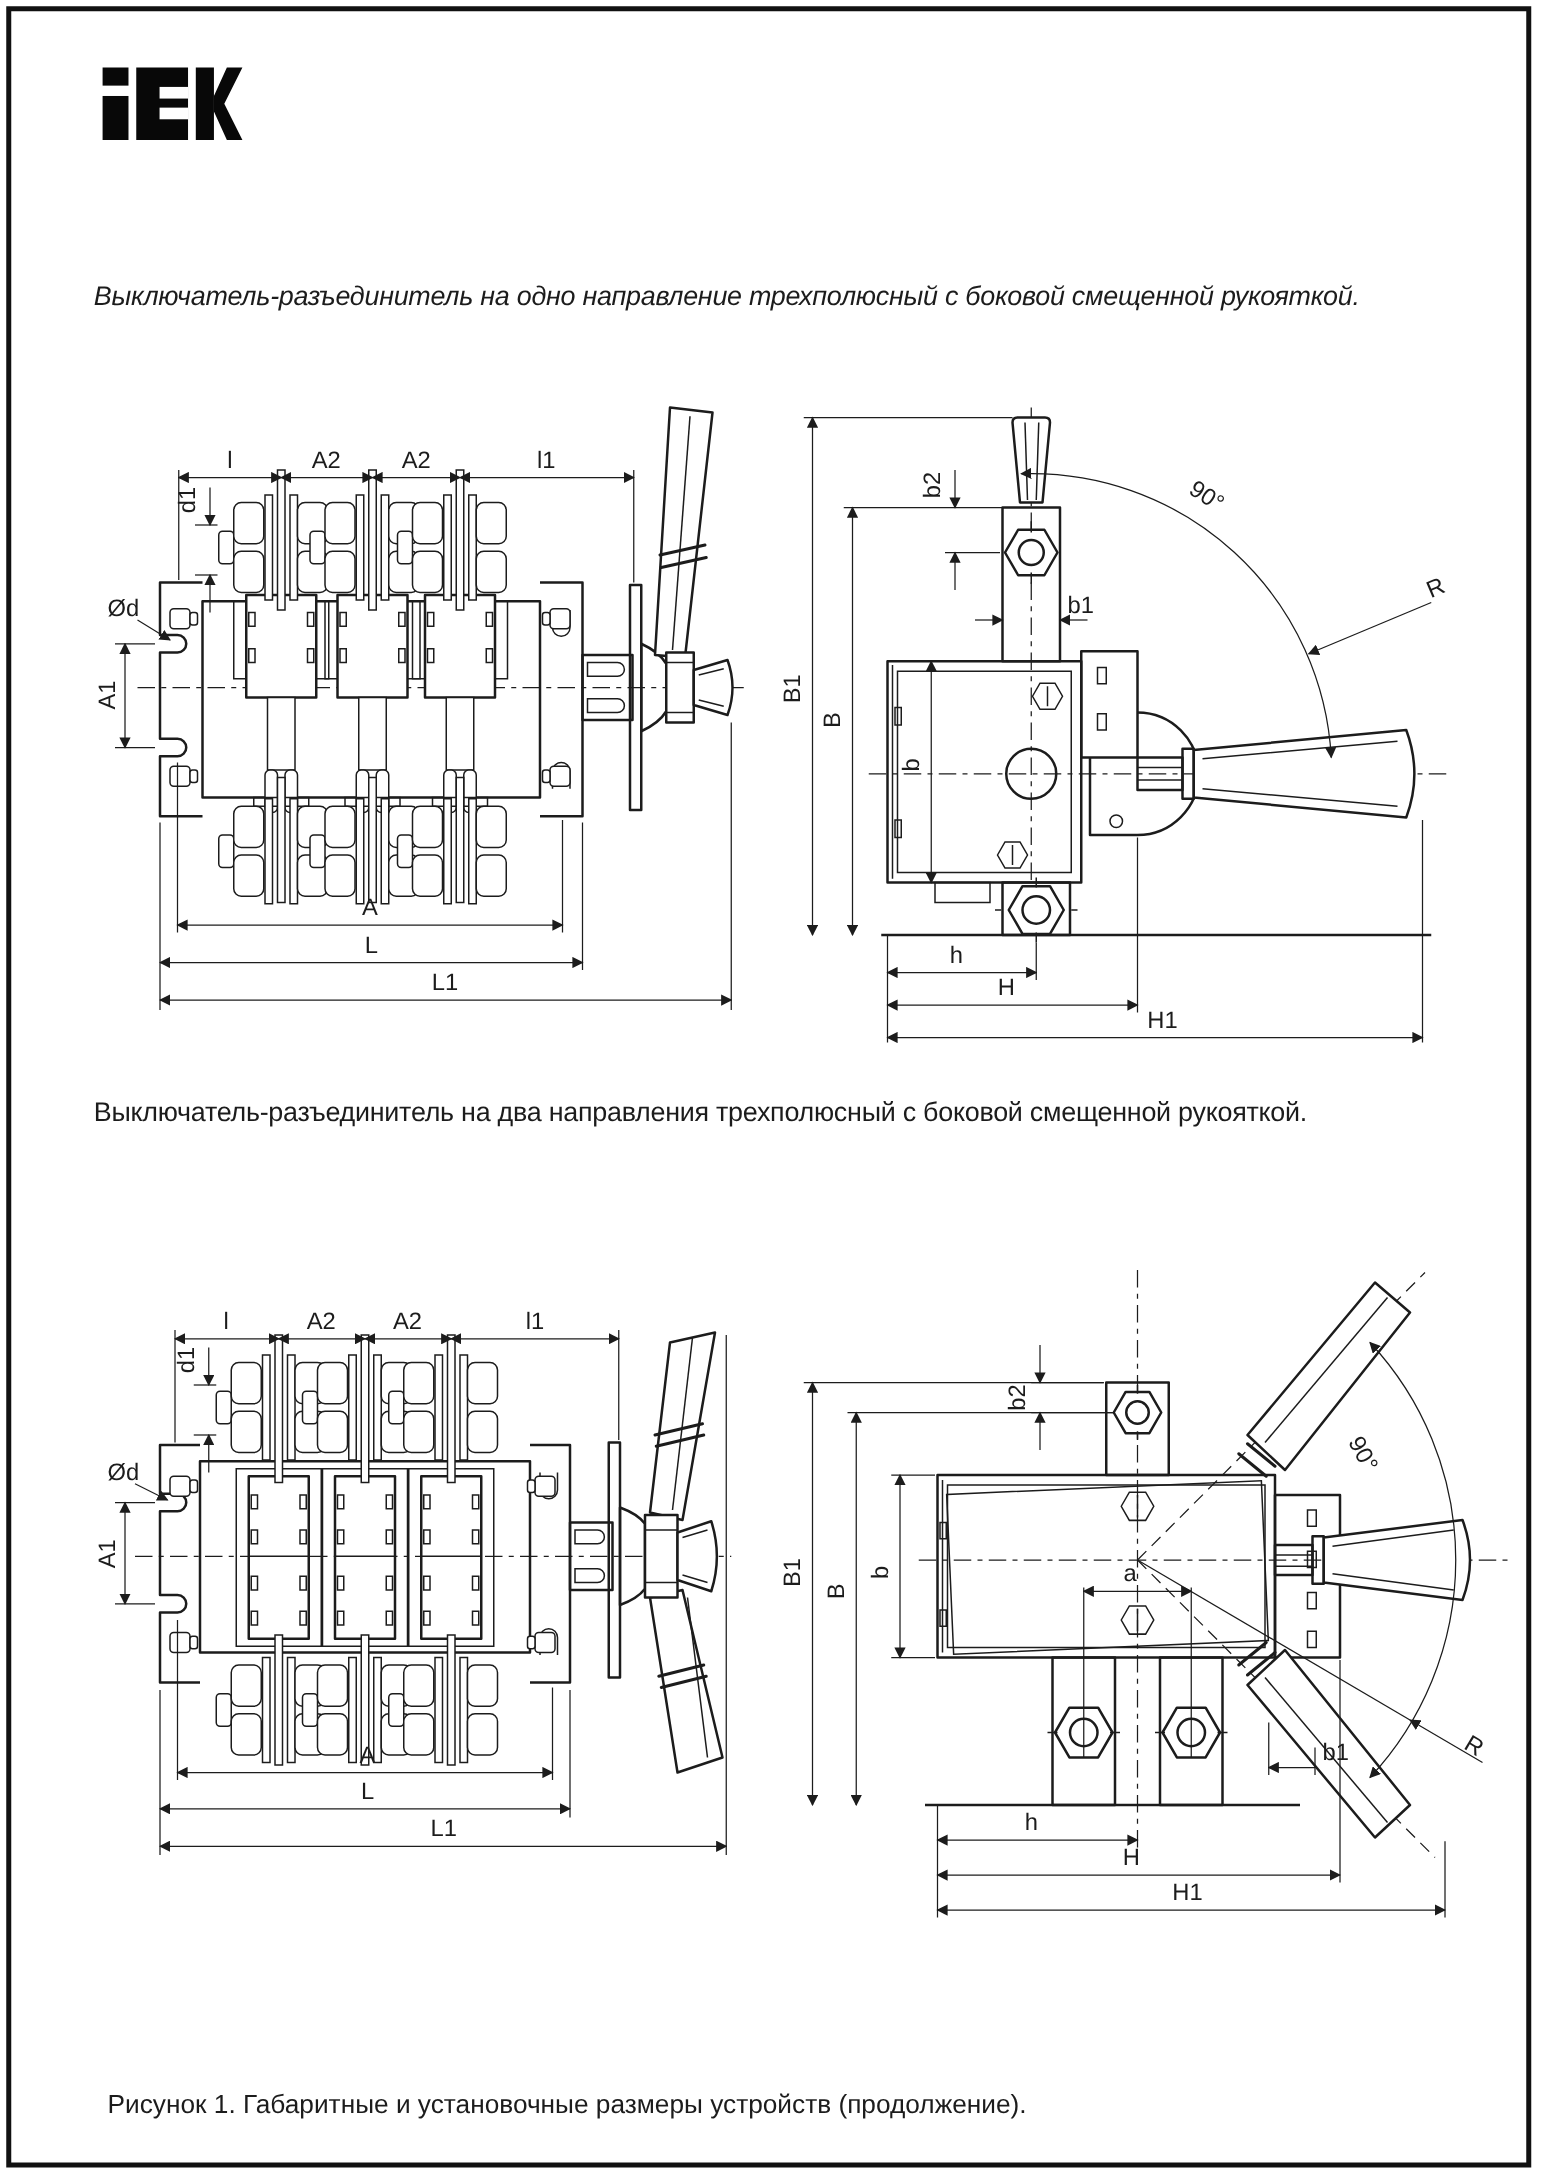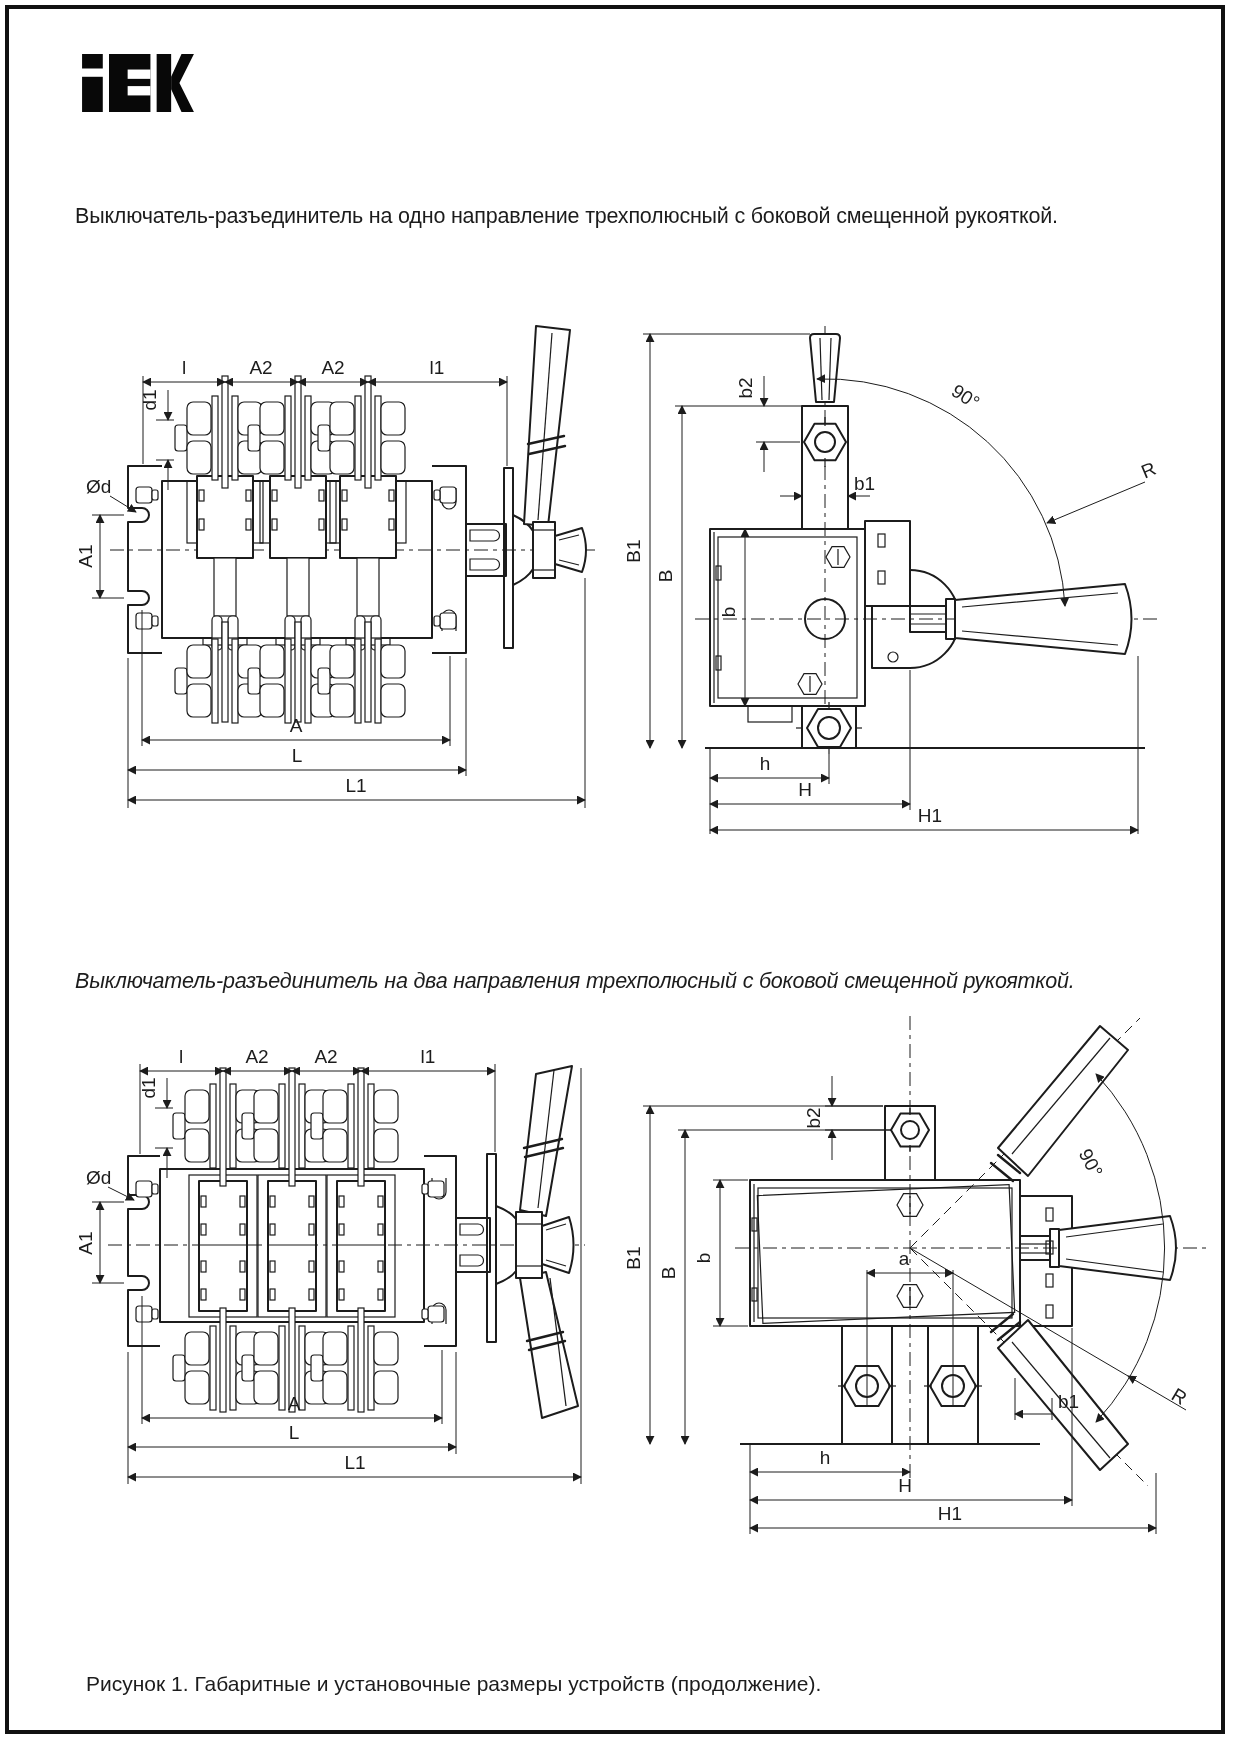--- a/index.html
+++ b/index.html
@@ -4,21 +4,21 @@
 <style>
   :root{ --ink:#1c1c1c; }
   html,body{margin:0;padding:0;}
   body{width:1238px;height:1747px;position:relative;background:#fff;
        font-family:"Liberation Sans", sans-serif;color:var(--ink);overflow:hidden;}
   .frame{position:absolute;left:5px;top:5px;width:1220px;height:1729px;
          border:4px solid #111;box-sizing:border-box;}
   .logo{position:absolute;left:82px;top:54px;}
   .sect-title{position:absolute;left:75px;font-size:21.5px;white-space:nowrap;
               letter-spacing:-0.2px;color:var(--ink);}
-  #title1{top:204px;} #title2{top:969px;font-style:italic;}
+  #title1{top:225px;font-style:italic;} #title2{top:878px;}
   .caption{position:absolute;left:86px;top:1648px;font-size:21px;white-space:nowrap;color:var(--ink);margin-top:24px;}
   .dwg{position:absolute;}
   #dwg1{left:80px;top:278px;} #dwg2{left:610px;top:276px;}
   #dwg3{left:80px;top:956px;} #dwg4{left:580px;top:958px;}
   svg{overflow:visible;}
   .s2{fill:none;stroke:var(--ink);stroke-width:2;stroke-linejoin:round;}
   .sf{fill:#fff;stroke:var(--ink);stroke-width:2;stroke-linejoin:round;}
   .s1{fill:none;stroke:var(--ink);stroke-width:1.2;}
   .sf1{fill:#fff;stroke:var(--ink);stroke-width:1.2;}
   .dim{fill:none;stroke:var(--ink);stroke-width:1;}

